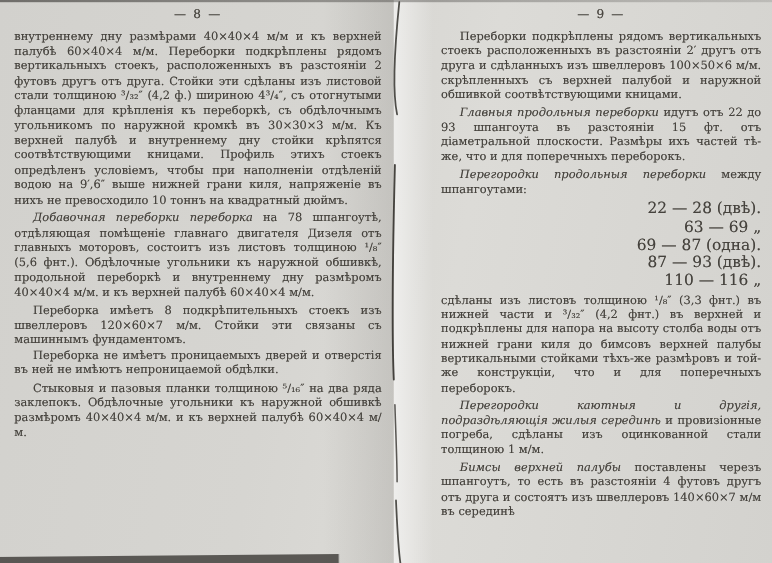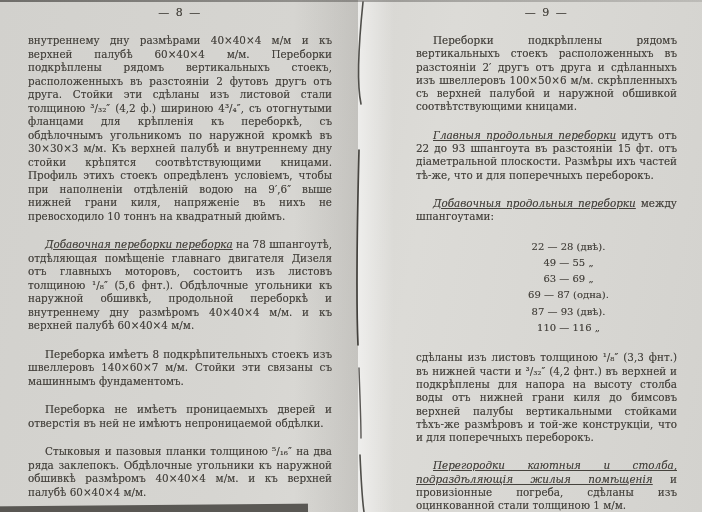--- a/index.html
+++ b/index.html
@@ -19,69 +19,68 @@
     background:linear-gradient(to right,rgba(255,255,255,.55),rgba(255,255,255,0));}
   .spine{position:absolute;left:344px;top:0;width:30px;height:512px;}
   .page{position:absolute;top:6px;}
   .page-left{left:13px;width:334px;}
   .page-right{left:401px;width:291px;}
   .pagenum{text-align:center;font-size:11px;letter-spacing:1.5px;color:#4a4741;margin-bottom:8px;
     text-shadow:0 0 .5px rgba(74,71,65,.7);}
   .body-text{font-size:10.4px;line-height:13.5px;text-align:justify;
     text-shadow:0 0 .5px rgba(80,76,70,.55);}
   .page-right .body-text{line-height:13.3px;}
-  .body-text p{margin:15px;}
+  .body-text p{margin:0;}
   .body-text p.ind{text-indent:17px;}
   .body-text p.sp{margin-top:3px;}
-  .lead{font-style:italic;text-decoration:underline;}
+  .lead{font-style:italic;}
   .frame-list{list-style:none;margin:3px 0 3px 0;padding:0 0 0 44px;
-    font-size:10px;line-height:16.3px;text-align:center;text-shadow:0 0 .5px rgba(80,76,70,.55);}
+    font-size:14px;line-height:16.3px;text-align:right;text-shadow:0 0 .5px rgba(80,76,70,.55);}
   .frame-list li{margin:0;}
 </style>
 </head>
 <body>
 
 <div class="scan">
 
   <div class="gutter-shadow"></div>
   <div class="gutter-highlight"></div>
 
   <div class="page page-left">
     <div class="pagenum">— 8 —</div>
     <div class="body-text">
       <p><span>внутреннему дну размѣрами 40×40×4 м/м и къ верхней палубѣ 60×40×4 м/м. Переборки подкрѣплены рядомъ вертикальныхъ стоекъ, расположенныхъ въ разстояніи 2 футовъ другъ отъ друга. Стойки эти сдѣланы изъ листовой стали толщиною ³/₃₂″ (4,2 ф.) шириною 4³/₄″, съ отогнутыми фланцами для крѣпленія къ переборкѣ, съ обдѣлочнымъ угольникомъ по наружной кромкѣ въ 30×30×3 м/м. Къ верхней палубѣ и внутреннему дну стойки крѣпятся соотвѣтствующими кницами. Профиль этихъ стоекъ опредѣленъ условіемъ, чтобы при наполненіи отдѣленій водою на 9′,6″ выше нижней грани киля, напряженіе въ нихъ не превосходило 10 тоннъ на квадратный дюймъ.</span></p>
       <p class="ind sp"><span class="lead">Добавочная переборки переборка</span><span> на 78 шпангоутѣ, отдѣляющая помѣщеніе главнаго двигателя Дизеля отъ главныхъ моторовъ, состоитъ изъ листовъ толщиною ¹/₈″ (5,6 фнт.). Обдѣлочные угольники къ наружной обшивкѣ, продольной переборкѣ и внутреннему дну размѣромъ 40×40×4 м/м. и къ верхней палубѣ 60×40×4 м/м.</span></p>
-      <p class="ind sp"><span>Переборка имѣетъ 8 подкрѣпительныхъ стоекъ изъ швеллеровъ 140×60×7 м/м. Стойки эти связаны съ машиннымъ фундаментомъ.</span></p>
+      <p class="ind sp"><span>Переборка имѣетъ 8 подкрѣпительныхъ стоекъ изъ швеллеровъ 120×60×7 м/м. Стойки эти связаны съ машиннымъ фундаментомъ.</span></p>
       <p class="ind"><span>Переборка не имѣетъ проницаемыхъ дверей и отверстія въ ней не имѣютъ непроницаемой обдѣлки.</span></p>
       <p class="ind sp"><span>Стыковыя и пазовыя планки толщиною ⁵/₁₆″ на два ряда заклепокъ. Обдѣлочные угольники къ наружной обшивкѣ размѣромъ 40×40×4 м/м. и къ верхней палубѣ 60×40×4 м/м.</span></p>
     </div>
   </div>
 
   <svg class="spine" viewBox="0 0 30 512">
     <path d="M19,2 C13,60 14,90 17,104" fill="none" stroke="#34322e" stroke-width="1.6" stroke-linecap="round" opacity="0.85"></path>
     <path d="M15,150 C13,230 12,300 14,345" fill="none" stroke="#34322e" stroke-width="1.7" stroke-linecap="round" opacity="0.9"></path>
     <path d="M15,368 C16,400 17,420 17,438" fill="none" stroke="#34322e" stroke-width="1.4" stroke-linecap="round" opacity="0.8"></path>
     <path d="M16,455 C17,478 18,498 20,512" fill="none" stroke="#34322e" stroke-width="1.6" stroke-linecap="round" opacity="0.85"></path>
   </svg>
 
   <div class="page page-right">
     <div class="pagenum">— 9 —</div>
     <div class="body-text">
       <p class="ind"><span>Переборки подкрѣплены рядомъ вертикальныхъ стоекъ расположенныхъ въ разстояніи 2′ другъ отъ друга и сдѣланныхъ изъ швеллеровъ 100×50×6 м/м. скрѣпленныхъ съ верхней палубой и наружной обшивкой соотвѣтствующими кницами.</span></p>
       <p class="ind sp"><span class="lead">Главныя продольныя переборки</span><span> идутъ отъ 22 до 93 шпангоута въ разстояніи 15 фт. отъ діаметральной плоскости. Размѣры ихъ частей тѣ-же, что и для поперечныхъ переборокъ.</span></p>
-      <p class="ind sp"><span class="lead">Добавочныя продольныя переборки</span><span> между шпангоутами:</span></p>
+      <p class="ind sp"><span class="lead">Перегородки продольныя переборки</span><span> между шпангоутами:</span></p>
       <ul class="frame-list">
         <li>22 — 28 (двѣ).</li>
-        <li>49 — 55   „</li>
         <li>63 — 69   „</li>
         <li>69 — 87 (одна).</li>
         <li>87 — 93 (двѣ).</li>
         <li>110 — 116   „</li>
       </ul>
       <p><span>сдѣланы изъ листовъ толщиною ¹/₈″ (3,3 фнт.) въ нижней части и ³/₃₂″ (4,2 фнт.) въ верхней и подкрѣплены для напора на высоту столба воды отъ нижней грани киля до бимсовъ верхней палубы вертикальными стойками тѣхъ-же размѣровъ и той-же конструкціи, что и для поперечныхъ переборокъ.</span></p>
-      <p class="ind sp"><span class="lead">Перегородки каютныя и столба, подраздѣляющія жилыя помѣщенія</span><span> и провизіонные погреба, сдѣланы изъ оцинкованной стали толщиною 1 м/м.</span></p>
+      <p class="ind sp"><span class="lead">Перегородки каютныя и другія, подраздѣляющія жилыя серединѣ</span><span> и провизіонные погреба, сдѣланы изъ оцинкованной стали толщиною 1 м/м.</span></p>
       <p class="ind sp"><span class="lead">Бимсы верхней палубы</span><span> поставлены черезъ шпангоутъ, то есть въ разстояніи 4 футовъ другъ отъ друга и состоятъ изъ швеллеровъ 140×60×7 м/м въ серединѣ</span></p>
     </div>
   </div>
 
   <div class="edge-top"></div>
   <div class="edge-bottom"></div>
 </div>
 
 </body></html>

